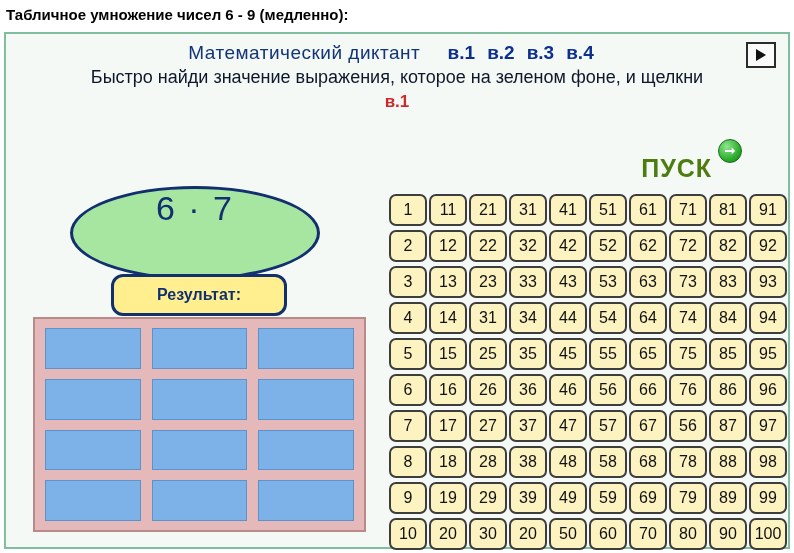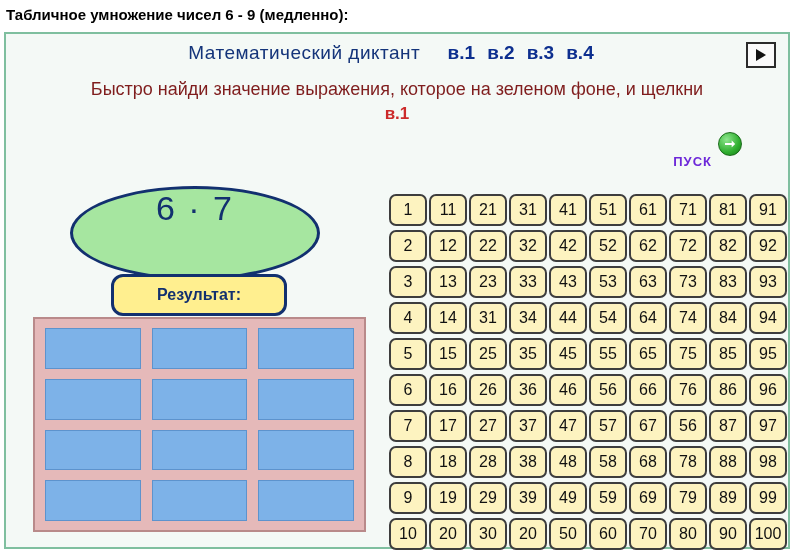--- a/index.html
+++ b/index.html
@@ -65,23 +65,23 @@
     margin-left: 22px;
     color: #0d2f8f;
     font-weight: bold;
   }
   .variants .v {
     margin-right: 12px;
     cursor: pointer;
   }
   .hdr-line2, .hdr-line3 {
     font-size: 18px;
-    color: #7f1d1d;
+    color: #0f172a;
     white-space: nowrap;
-    margin-top: 15px;
+    margin-top: 3px;
   }
   .hdr-line3 {
     position: relative;
   }
   .hdr-v1 {
     margin-top: 4px;
     font-size: 17px;
     color: #cc2a2a;
     font-weight: bold;
   }
@@ -109,23 +109,23 @@
   
   .start-wrap {
     position: absolute;
     right: 46px;
     top: 84px;
     display: flex;
     align-items: center;
     gap: 6px;
   }
   .start-label {
-    font-size: 13px;
-    font-weight: bold;
-    color: #6d28d9;
+    font-size: 25px;
+    font-weight: bold;
+    color: #4d7c0f;
     letter-spacing: 1px;
     margin-top: 36px;
   }
   .start-circle {
     width: 22px;
     height: 22px;
     border-radius: 50%;
     background: radial-gradient(circle at 35% 30%, #8ee68e 0%, #2fae2f 60%, #157a15 100%);
     border: 1px solid #1b6b1b;
     display: flex;

